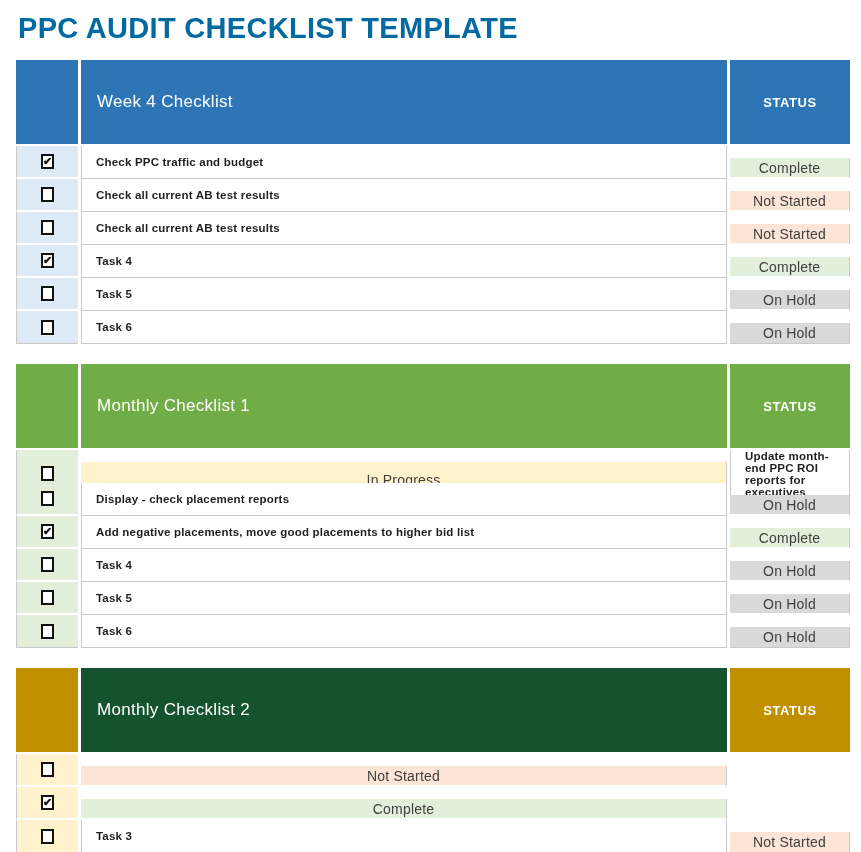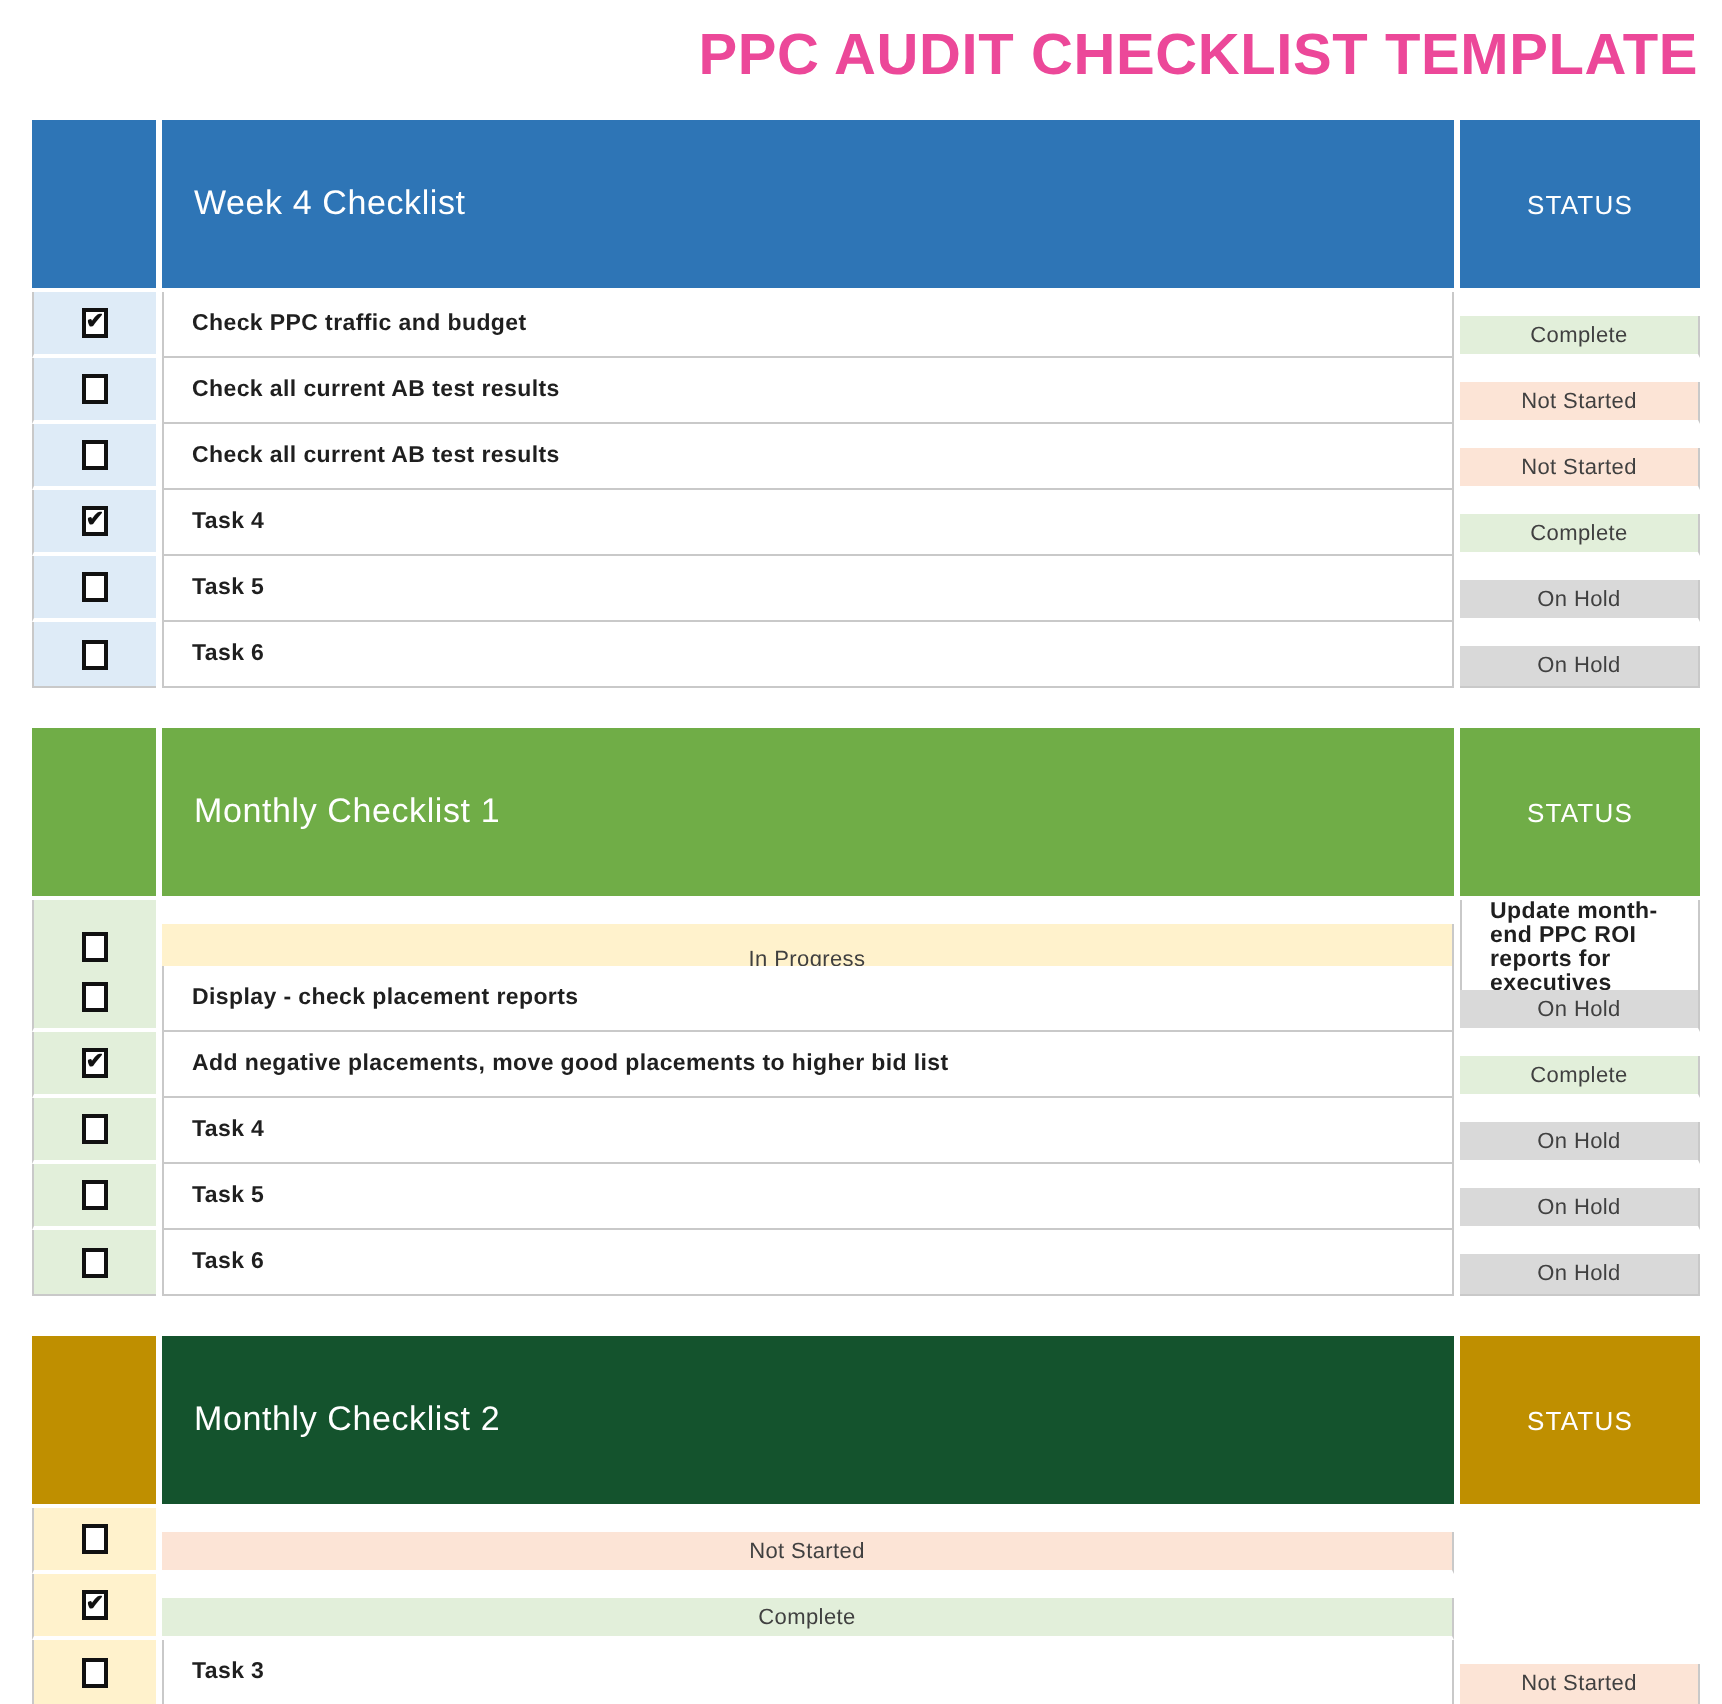--- a/index.html
+++ b/index.html
@@ -5,47 +5,46 @@
   * { box-sizing: border-box; margin: 0; padding: 0; }
   html, body { background: #fff; }
   body {
     width: 861px; height: 852px;
     overflow: hidden;
     font-family: "Liberation Sans", sans-serif;
   }
   .page { padding: 8px 12px 0 16px; }
 
   .page-title {
-    color: #ec4899;
+    color: #0369a1;
     font-size: 29px;
     font-weight: 700;
     letter-spacing: 0.3px;
     margin: 4px 0 15px 2px;
     white-space: nowrap;
-    text-align: right;
   }
 
   .table { width: 834px; margin-bottom: 20px; }
 
   .table-header {
     display: grid;
     grid-template-columns: 62px 646px 120px;
     column-gap: 3px;
     height: 84px;
   }
   .hdr-cell { height: 100%; }
   .hdr-title {
     display: flex; align-items: center;
     padding-left: 16px;
     color: #fff; font-size: 17px; font-weight: 400;
     letter-spacing: 0.3px;
   }
   .hdr-status {
     display: flex; align-items: center; justify-content: center;
-    color: #fff; font-size: 13px; font-weight: 400;
+    color: #fff; font-size: 13px; font-weight: 700;
     letter-spacing: 0.6px;
   }
 
   .table-body { margin-top: 2px; }
   .row {
     display: grid;
     grid-template-columns: 62px 646px 120px;
     column-gap: 3px;
     height: 33px;
   }
@@ -59,21 +58,21 @@
     border-left: 1px solid #C9C9C9;
     border-right: 1px solid #C9C9C9;
     border-bottom: 1px solid #C9C9C9;
     padding-left: 14px;
     background: #fff;
   }
   .cell-status {
     justify-content: center;
     border-right: 1px solid #C9C9C9;
     border-bottom: 2px solid #fff;
-    font-size: 11px; color: #404040;
+    font-size: 14px; color: #404040;
     letter-spacing: 0.2px;
     margin-top: 12px;
   }
   .row.last .cell-cb,
   .row.last .cell-status { border-bottom: 1px solid #C9C9C9; }
 
   .task-label {
     font-size: 11.5px; font-weight: 700; color: #1F1F1F;
     letter-spacing: 0.2px;
   }

